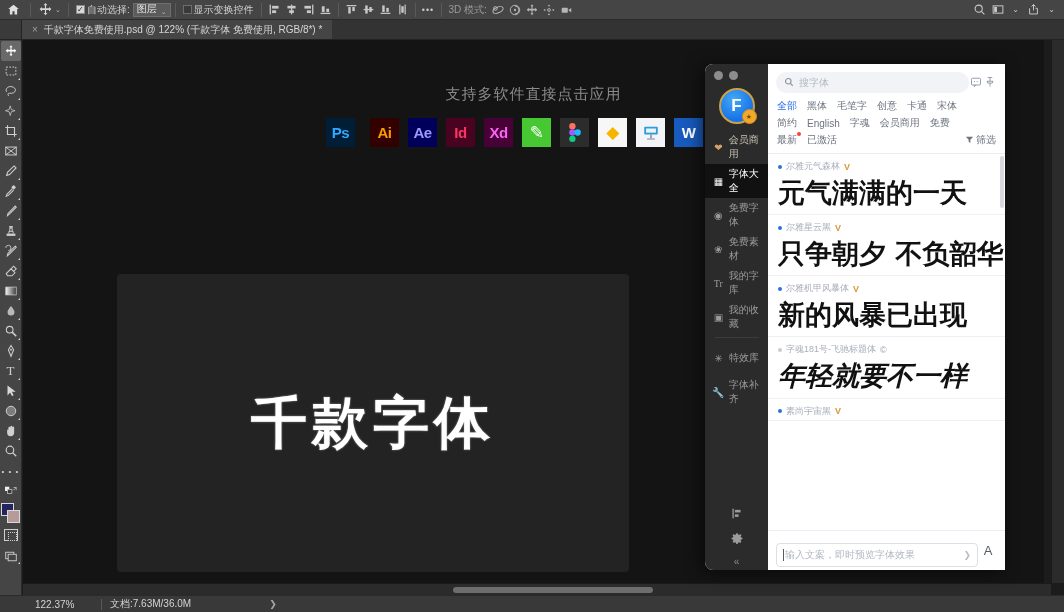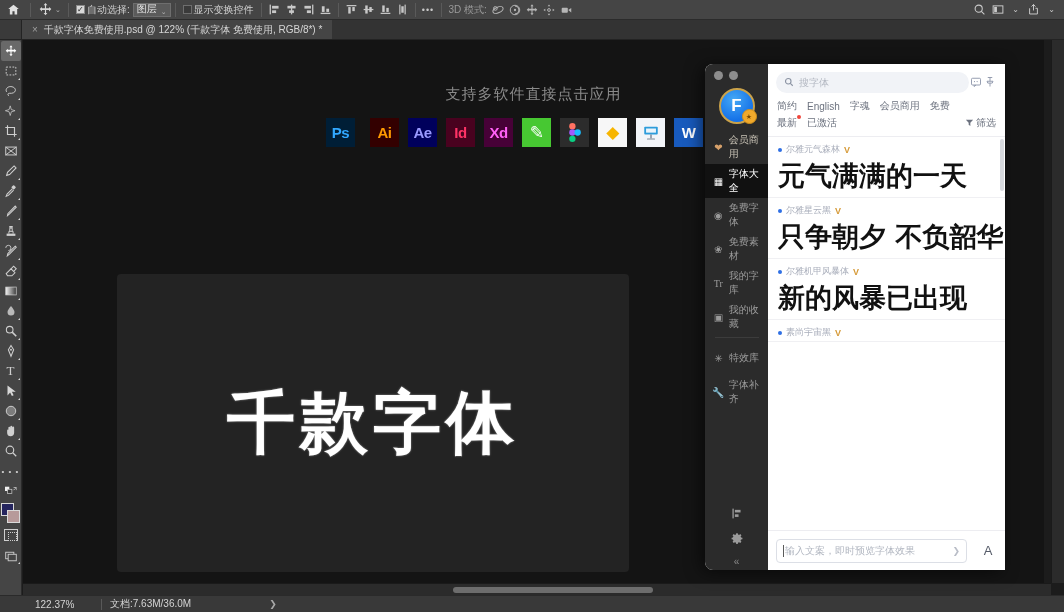--- a/index.html
+++ b/index.html
@@ -114,24 +114,24 @@
     position: absolute; top: 192px; left: 0; right: 0; text-align: center;
     font-size: 18px; color: #f0f0f0; letter-spacing: 2px;
   }
   .poster {
     position: absolute; top: 234px; left: 94px; width: 512px; height: 298px;
     background: #232323; border-radius: 4px;
     display: flex; flex-direction: column; align-items: center;
     justify-content: center; gap: 2px;
   }
   .poster-line {
-    font-size: 68px; font-weight: bold; color: #ffffff;
+    font-size: 56px; font-weight: bold; color: #ffffff;
     letter-spacing: 5px; line-height: 1.3;
     text-shadow: 0 0 2px rgba(255,255,255,0.55);
-    font-family: Liberation Serif, serif;
+    font-family: Liberation Sans, sans-serif;
   }
 
   
   .ws-vscroll {
     position: absolute; top: 0; right: 0; width: 13px; bottom: 12px;
     background: #2b2b2b; border-left: 1px solid #1a1a1a;
   }
   .ws-hscroll {
     position: absolute; left: 0; right: 13px; bottom: 0; height: 12px;
     background: #2b2b2b; border-top: 1px solid #1a1a1a;
@@ -224,21 +224,21 @@
     font-size: 27px; font-weight: bold; color: #111111; white-space: nowrap;
     line-height: 1.45; letter-spacing: 0px; overflow: hidden;
     font-family: "DejaVu Sans", sans-serif;
   }
   .font-sample.italic { font-style: italic; }
 
   .fa-vscroll { position: absolute; right: 1px; top: 2px; width: 4px; height: 52px; background: #d7d9de; border-radius: 2px; }
 
   .fa-footer {
     height: 40px; border-top: 1px solid #ededf1; display: flex;
-    align-items: center; padding: 4px 8px; gap: 12px; background: #fff;
+    padding: 12px 8px; gap: 1px; background: #fff;
   }
   .fa-input {
     flex: 1; height: 24px; border: 1px solid #dcdfe6; border-radius: 4px;
     display: flex; align-items: center; padding: 0 6px;
     font-size: 10px; color: #b3b8c2; position: relative;
   }
   .fa-input .caret { width: 1px; height: 12px; background: #5a5a5a; margin-right: 1px; }
   .fa-input .chev { margin-left: auto; color: #b9bdc7; font-size: 9px; }
   .fa-aa { font-size: 13px; color: #565c69; width: 18px; text-align: center; }
 </style>
@@ -683,20 +683,28 @@
         </div>
         <div class="hdr-ico">
           <svg width="12" height="12" viewBox="0 0 16 16">
               <path d="M5 2h6M8 2v5M4 7h8l-1 2.4H5zM8 9.4V14" stroke="#8a93a8" stroke-width="1.2" fill="none"></path>
             </svg>
         </div>
       </div>
 
       <div class="fa-tags">
         <div class="tag-row">
+          <span class="tag active">全部</span>
+          <span class="tag">黑体</span>
+          <span class="tag">毛笔字</span>
+          <span class="tag">创意</span>
+          <span class="tag">卡通</span>
+          <span class="tag">宋体</span>
+        </div>
+        <div class="tag-row">
           <span class="tag">简约</span>
           <span class="tag">English</span>
           <span class="tag">字魂</span>
           <span class="tag">会员商用</span>
           <span class="tag">免费</span>
         </div>
         <div class="tag-row">
           <span class="tag">
             <span>最新</span>
             <span class="dot"></span>
@@ -734,20 +742,28 @@
         <div class="font-row">
           <div class="font-meta">
             <span class="meta-dot"></span>
             <span>尔雅机甲风暴体</span>
             <span class="meta-v">V</span>
           </div>
           <div class="font-sample">新的风暴已出现</div>
         </div>
         <div class="font-row">
           <div class="font-meta">
+            <span class="meta-dot" style="background:#c9ccd4;"></span>
+            <span>字魂181号-飞驰标题体</span>
+            <span class="meta-c">©</span>
+          </div>
+          <div class="font-sample italic">年轻就要不一样</div>
+        </div>
+        <div class="font-row">
+          <div class="font-meta">
             <span class="meta-dot"></span>
             <span>素尚宇宙黑</span>
             <span class="meta-v">V</span>
           </div>
         </div>
         <div class="fa-vscroll"></div>
       </div>
 
       <div class="fa-footer">
         <div class="fa-input">

